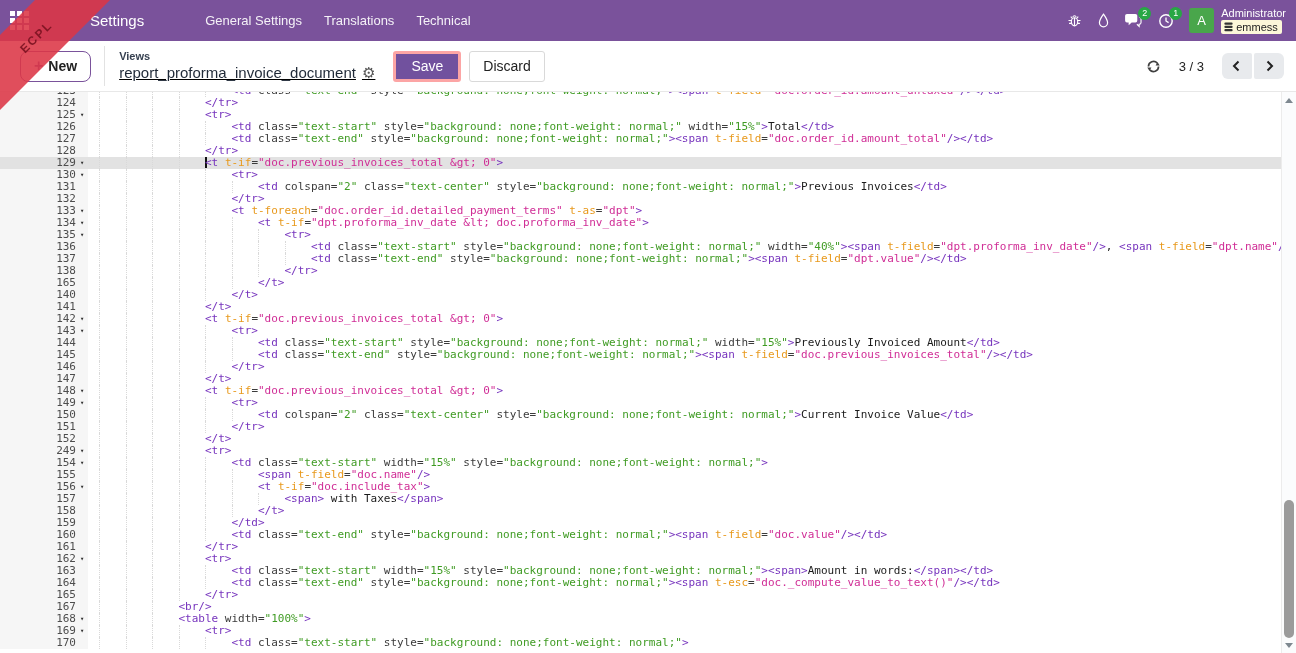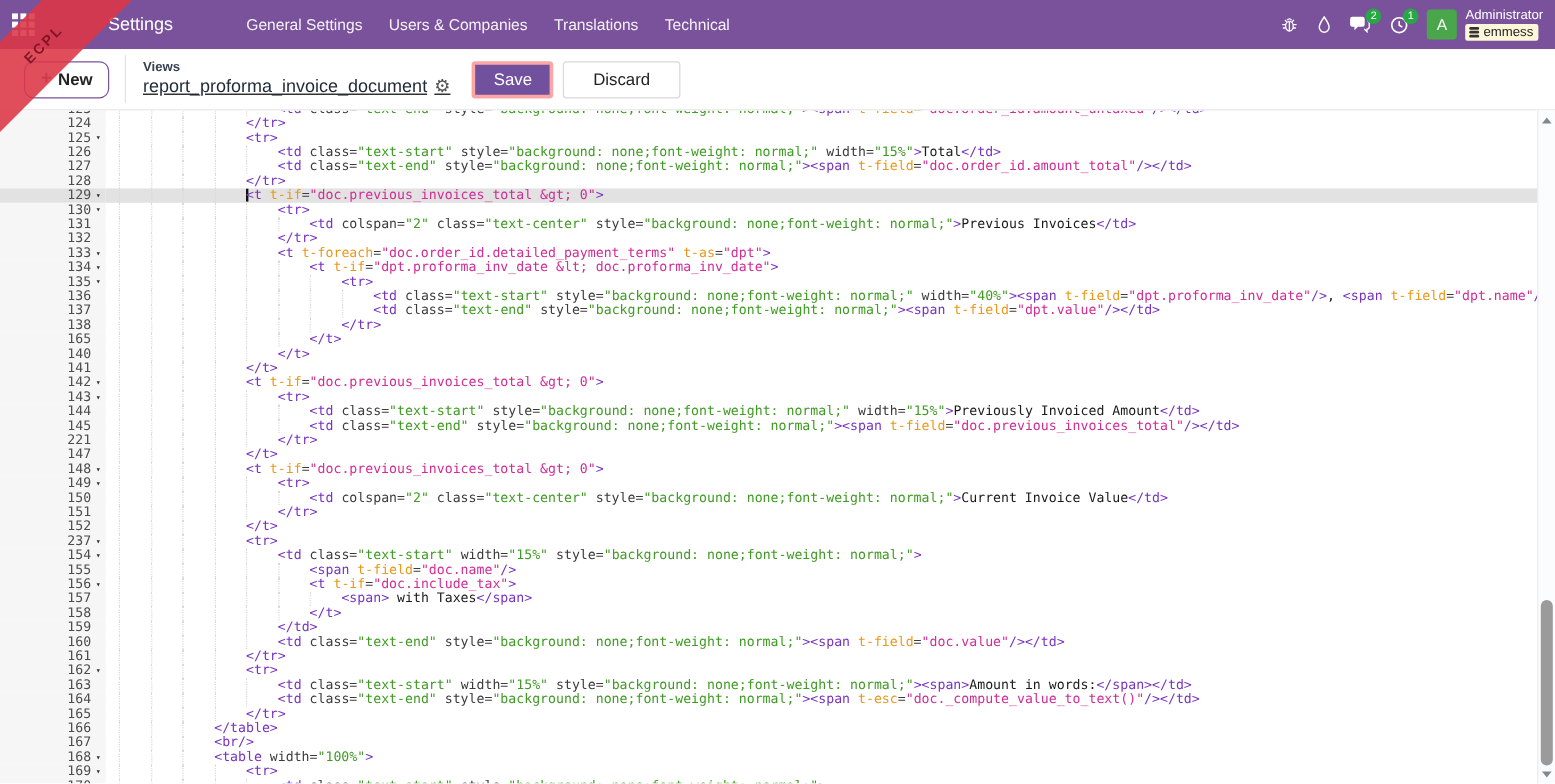--- a/index.html
+++ b/index.html
@@ -34,21 +34,21 @@
     gap:5px; cursor:pointer; font-family:"Liberation Sans", sans-serif; }
   .new-btn .plus { color:#7a529b; font-size:16px; font-weight:bold; }
   .bc-block { margin-left:13px; padding-left:14px; border-left:1px solid #e2e2e2; height:40px;
     display:flex; flex-direction:column; justify-content:center; }
   .bc-parent { font-size:11px; font-weight:bold; color:#374151; line-height:13px; cursor:pointer; }
   .bc-title-row { display:flex; align-items:center; gap:6px;text-decoration:underline; }
   .bc-title { font-size:15px; color:#1f2937; line-height:19px; }
   .gear { font-size:15px; color:#555; cursor:pointer; line-height:15px; }
   .save-btn { margin-left:18px; height:31px; padding:0 15px; background:#71519e; border:3px solid #fca5a5;
     color:#fff; font-size:14px; border-radius:3px; cursor:pointer; font-family:"Liberation Sans", sans-serif; }
-  .discard-btn { margin-left:8px; height:31px; padding:0 24px; background:#fff; border:1px solid #d9d9d9;
+  .discard-btn { margin-left:8px; height:31px; padding:0 13px; background:#fff; border:1px solid #d9d9d9;
     color:#222; font-size:14px; border-radius:3px; cursor:pointer; font-family:"Liberation Sans", sans-serif; }
   .cp-right { margin-left:auto; display:flex; align-items:center; gap:18px; padding-right:12px; }
   .pager-count { font-size:13px; color:#222; }
   .pager-btns { display:flex; gap:2px; }
   .pager-btn { width:30px; height:26px; background:#e8eaed; border:none; display:flex; align-items:center;
     justify-content:center; cursor:pointer; }
   .pager-btn.prev { border-radius:6px 2px 2px 6px; }
   .pager-btn.next { border-radius:2px 6px 6px 2px; }
   .refresh-btn { cursor:pointer; display:flex; align-items:center; }
 
@@ -107,21 +107,20 @@
           <rect x="14" y="7" width="5" height="5"></rect>
         <rect x="0" y="14" width="5" height="5"></rect>
           <rect x="7" y="14" width="5" height="5"></rect>
           <rect x="14" y="14" width="5" height="5"></rect>
       </g>
     </svg>
   </div>
   <div class="app-name">Settings</div>
   <div class="nav-menu">
       <span class="nav-item">General Settings</span>
-      <span class="nav-item">Users &amp; Companies</span>
       <span class="nav-item">Translations</span>
       <span class="nav-item">Technical</span>
     </div>
 
   <div class="nav-right">
     <div class="nav-ico">
       <svg width="15" height="15" viewBox="0 0 16 16">
         <g stroke="#fff" stroke-width="1.2" fill="none">
           <ellipse cx="8" cy="9.4" rx="3.4" ry="4.3"></ellipse>
           <path d="M8 5.1 L8 13.7 M4.6 8 H1.6 M4.8 11 H2.2 M11.4 8 H14.4 M11.2 11 H13.8 M5.6 5.6 L4 3.8 M10.4 5.6 L12 3.8"></path>
@@ -175,20 +174,45 @@
   <div class="bc-block">
     <span class="bc-parent">Views</span>
     <span class="bc-title-row">
       <span class="bc-title">report_proforma_invoice_document</span>
       <span class="gear">⚙</span>
     </span>
   </div>
   <button class="save-btn">Save</button>
   <button class="discard-btn">Discard</button>
 
+  <div class="cp-right">
+    <span class="refresh-btn">
+      <svg width="15" height="15" viewBox="0 0 16 16">
+        <g fill="none" stroke="#3f3f3f" stroke-width="1.8">
+          <path d="M13.4 8 a5.4 5.4 0 0 1 -9.4 3.6"></path>
+          <path d="M2.6 8 a5.4 5.4 0 0 1 9.4 -3.6"></path>
+        </g>
+        <path d="M1.4 9.1 h4.4 l-2.2 3.4 z" fill="#3f3f3f"></path>
+        <path d="M14.6 6.9 h-4.4 l2.2 -3.4 z" fill="#3f3f3f"></path>
+      </svg>
+    </span>
+    <span class="pager-count">3 / 3</span>
+    <span class="pager-btns">
+      <button class="pager-btn prev">
+        <svg width="14" height="14" viewBox="0 0 14 14">
+          <polyline points="8.5,2.5 4,7 8.5,11.5" fill="none" stroke="#222" stroke-width="2"></polyline>
+        </svg>
+      </button>
+      <button class="pager-btn next">
+        <svg width="14" height="14" viewBox="0 0 14 14">
+          <polyline points="5.5,2.5 10,7 5.5,11.5" fill="none" stroke="#222" stroke-width="2"></polyline>
+        </svg>
+      </button>
+    </span>
+  </div>
 </div>
 
 <div class="ribbon">
   <span>ECPL</span>
 </div>
 
 <div class="editor">
   <div class="lines">
       <div class="ln"><div class="gut"><span>123</span><span class="fold"></span></div><div class="codecell"><span class="ig">    </span><span class="ig">    </span><span class="ig">    </span><span class="ig">    </span><span class="ig">    </span><span class="tk-g">&lt;td </span><span class="tk-a">class=</span><span class="tk-s">"text-end"</span><span class="tk-a"> style=</span><span class="tk-s">"background: none;font-weight: normal;"</span><span class="tk-g">&gt;&lt;span </span><span class="tk-o">t-field</span><span class="tk-a">=</span><span class="tk-m">"doc.order_id.amount_untaxed"</span><span class="tk-g">/&gt;&lt;/td&gt;</span></div></div>
       <div class="ln"><div class="gut"><span>124</span><span class="fold"></span></div><div class="codecell"><span class="ig">    </span><span class="ig">    </span><span class="ig">    </span><span class="ig">    </span><span class="tk-g">&lt;/tr&gt;</span></div></div>
@@ -206,41 +230,40 @@
       <div class="ln"><div class="gut"><span>136</span><span class="fold"></span></div><div class="codecell"><span class="ig">    </span><span class="ig">    </span><span class="ig">    </span><span class="ig">    </span><span class="ig">    </span><span class="ig">    </span><span class="ig">    </span><span class="ig">    </span><span class="tk-g">&lt;td </span><span class="tk-a">class=</span><span class="tk-s">"text-start"</span><span class="tk-a"> style=</span><span class="tk-s">"background: none;font-weight: normal;"</span><span class="tk-a"> width=</span><span class="tk-s">"40%"</span><span class="tk-g">&gt;&lt;span </span><span class="tk-o">t-field</span><span class="tk-a">=</span><span class="tk-m">"dpt.proforma_inv_date"</span><span class="tk-g">/&gt;</span><span class="tk-x">, </span><span class="tk-g">&lt;span </span><span class="tk-o">t-field</span><span class="tk-a">=</span><span class="tk-m">"dpt.name"</span><span class="tk-g">/&gt;</span><span class="tk-x">, </span></div></div>
       <div class="ln"><div class="gut"><span>137</span><span class="fold"></span></div><div class="codecell"><span class="ig">    </span><span class="ig">    </span><span class="ig">    </span><span class="ig">    </span><span class="ig">    </span><span class="ig">    </span><span class="ig">    </span><span class="ig">    </span><span class="tk-g">&lt;td </span><span class="tk-a">class=</span><span class="tk-s">"text-end"</span><span class="tk-a"> style=</span><span class="tk-s">"background: none;font-weight: normal;"</span><span class="tk-g">&gt;&lt;span </span><span class="tk-o">t-field</span><span class="tk-a">=</span><span class="tk-m">"dpt.value"</span><span class="tk-g">/&gt;&lt;/td&gt;</span></div></div>
       <div class="ln"><div class="gut"><span>138</span><span class="fold"></span></div><div class="codecell"><span class="ig">    </span><span class="ig">    </span><span class="ig">    </span><span class="ig">    </span><span class="ig">    </span><span class="ig">    </span><span class="ig">    </span><span class="tk-g">&lt;/tr&gt;</span></div></div>
       <div class="ln"><div class="gut"><span>165</span><span class="fold"></span></div><div class="codecell"><span class="ig">    </span><span class="ig">    </span><span class="ig">    </span><span class="ig">    </span><span class="ig">    </span><span class="ig">    </span><span class="tk-g">&lt;/t&gt;</span></div></div>
       <div class="ln"><div class="gut"><span>140</span><span class="fold"></span></div><div class="codecell"><span class="ig">    </span><span class="ig">    </span><span class="ig">    </span><span class="ig">    </span><span class="ig">    </span><span class="tk-g">&lt;/t&gt;</span></div></div>
       <div class="ln"><div class="gut"><span>141</span><span class="fold"></span></div><div class="codecell"><span class="ig">    </span><span class="ig">    </span><span class="ig">    </span><span class="ig">    </span><span class="tk-g">&lt;/t&gt;</span></div></div>
       <div class="ln"><div class="gut"><span>142</span><span class="fold">▾</span></div><div class="codecell"><span class="ig">    </span><span class="ig">    </span><span class="ig">    </span><span class="ig">    </span><span class="tk-g">&lt;t </span><span class="tk-o">t-if</span><span class="tk-a">=</span><span class="tk-m">"doc.previous_invoices_total &amp;gt; 0"</span><span class="tk-g">&gt;</span></div></div>
       <div class="ln"><div class="gut"><span>143</span><span class="fold">▾</span></div><div class="codecell"><span class="ig">    </span><span class="ig">    </span><span class="ig">    </span><span class="ig">    </span><span class="ig">    </span><span class="tk-g">&lt;tr&gt;</span></div></div>
       <div class="ln"><div class="gut"><span>144</span><span class="fold"></span></div><div class="codecell"><span class="ig">    </span><span class="ig">    </span><span class="ig">    </span><span class="ig">    </span><span class="ig">    </span><span class="ig">    </span><span class="tk-g">&lt;td </span><span class="tk-a">class=</span><span class="tk-s">"text-start"</span><span class="tk-a"> style=</span><span class="tk-s">"background: none;font-weight: normal;"</span><span class="tk-a"> width=</span><span class="tk-s">"15%"</span><span class="tk-g">&gt;</span><span class="tk-x">Previously Invoiced Amount</span><span class="tk-g">&lt;/td&gt;</span></div></div>
       <div class="ln"><div class="gut"><span>145</span><span class="fold"></span></div><div class="codecell"><span class="ig">    </span><span class="ig">    </span><span class="ig">    </span><span class="ig">    </span><span class="ig">    </span><span class="ig">    </span><span class="tk-g">&lt;td </span><span class="tk-a">class=</span><span class="tk-s">"text-end"</span><span class="tk-a"> style=</span><span class="tk-s">"background: none;font-weight: normal;"</span><span class="tk-g">&gt;&lt;span </span><span class="tk-o">t-field</span><span class="tk-a">=</span><span class="tk-m">"doc.previous_invoices_total"</span><span class="tk-g">/&gt;&lt;/td&gt;</span></div></div>
-      <div class="ln"><div class="gut"><span>221</span><span class="fold"></span></div><div class="codecell"><span class="ig">    </span><span class="ig">    </span><span class="ig">    </span><span class="ig">    </span><span class="ig">    </span><span class="tk-g">&lt;/tr&gt;</span></div></div>
+      <div class="ln"><div class="gut"><span>146</span><span class="fold"></span></div><div class="codecell"><span class="ig">    </span><span class="ig">    </span><span class="ig">    </span><span class="ig">    </span><span class="ig">    </span><span class="tk-g">&lt;/tr&gt;</span></div></div>
       <div class="ln"><div class="gut"><span>147</span><span class="fold"></span></div><div class="codecell"><span class="ig">    </span><span class="ig">    </span><span class="ig">    </span><span class="ig">    </span><span class="tk-g">&lt;/t&gt;</span></div></div>
       <div class="ln"><div class="gut"><span>148</span><span class="fold">▾</span></div><div class="codecell"><span class="ig">    </span><span class="ig">    </span><span class="ig">    </span><span class="ig">    </span><span class="tk-g">&lt;t </span><span class="tk-o">t-if</span><span class="tk-a">=</span><span class="tk-m">"doc.previous_invoices_total &amp;gt; 0"</span><span class="tk-g">&gt;</span></div></div>
       <div class="ln"><div class="gut"><span>149</span><span class="fold">▾</span></div><div class="codecell"><span class="ig">    </span><span class="ig">    </span><span class="ig">    </span><span class="ig">    </span><span class="ig">    </span><span class="tk-g">&lt;tr&gt;</span></div></div>
       <div class="ln"><div class="gut"><span>150</span><span class="fold"></span></div><div class="codecell"><span class="ig">    </span><span class="ig">    </span><span class="ig">    </span><span class="ig">    </span><span class="ig">    </span><span class="ig">    </span><span class="tk-g">&lt;td </span><span class="tk-a">colspan=</span><span class="tk-s">"2"</span><span class="tk-a"> class=</span><span class="tk-s">"text-center"</span><span class="tk-a"> style=</span><span class="tk-s">"background: none;font-weight: normal;"</span><span class="tk-g">&gt;</span><span class="tk-x">Current Invoice Value</span><span class="tk-g">&lt;/td&gt;</span></div></div>
       <div class="ln"><div class="gut"><span>151</span><span class="fold"></span></div><div class="codecell"><span class="ig">    </span><span class="ig">    </span><span class="ig">    </span><span class="ig">    </span><span class="ig">    </span><span class="tk-g">&lt;/tr&gt;</span></div></div>
       <div class="ln"><div class="gut"><span>152</span><span class="fold"></span></div><div class="codecell"><span class="ig">    </span><span class="ig">    </span><span class="ig">    </span><span class="ig">    </span><span class="tk-g">&lt;/t&gt;</span></div></div>
-      <div class="ln"><div class="gut"><span>237</span><span class="fold">▾</span></div><div class="codecell"><span class="ig">    </span><span class="ig">    </span><span class="ig">    </span><span class="ig">    </span><span class="tk-g">&lt;tr&gt;</span></div></div>
+      <div class="ln"><div class="gut"><span>249</span><span class="fold">▾</span></div><div class="codecell"><span class="ig">    </span><span class="ig">    </span><span class="ig">    </span><span class="ig">    </span><span class="tk-g">&lt;tr&gt;</span></div></div>
       <div class="ln"><div class="gut"><span>154</span><span class="fold">▾</span></div><div class="codecell"><span class="ig">    </span><span class="ig">    </span><span class="ig">    </span><span class="ig">    </span><span class="ig">    </span><span class="tk-g">&lt;td </span><span class="tk-a">class=</span><span class="tk-s">"text-start"</span><span class="tk-a"> width=</span><span class="tk-s">"15%"</span><span class="tk-a"> style=</span><span class="tk-s">"background: none;font-weight: normal;"</span><span class="tk-g">&gt;</span></div></div>
       <div class="ln"><div class="gut"><span>155</span><span class="fold"></span></div><div class="codecell"><span class="ig">    </span><span class="ig">    </span><span class="ig">    </span><span class="ig">    </span><span class="ig">    </span><span class="ig">    </span><span class="tk-g">&lt;span </span><span class="tk-o">t-field</span><span class="tk-a">=</span><span class="tk-m">"doc.name"</span><span class="tk-g">/&gt;</span></div></div>
       <div class="ln"><div class="gut"><span>156</span><span class="fold">▾</span></div><div class="codecell"><span class="ig">    </span><span class="ig">    </span><span class="ig">    </span><span class="ig">    </span><span class="ig">    </span><span class="ig">    </span><span class="tk-g">&lt;t </span><span class="tk-o">t-if</span><span class="tk-a">=</span><span class="tk-m">"doc.include_tax"</span><span class="tk-g">&gt;</span></div></div>
       <div class="ln"><div class="gut"><span>157</span><span class="fold"></span></div><div class="codecell"><span class="ig">    </span><span class="ig">    </span><span class="ig">    </span><span class="ig">    </span><span class="ig">    </span><span class="ig">    </span><span class="ig">    </span><span class="tk-g">&lt;span&gt;</span><span class="tk-x"> with Taxes</span><span class="tk-g">&lt;/span&gt;</span></div></div>
       <div class="ln"><div class="gut"><span>158</span><span class="fold"></span></div><div class="codecell"><span class="ig">    </span><span class="ig">    </span><span class="ig">    </span><span class="ig">    </span><span class="ig">    </span><span class="ig">    </span><span class="tk-g">&lt;/t&gt;</span></div></div>
       <div class="ln"><div class="gut"><span>159</span><span class="fold"></span></div><div class="codecell"><span class="ig">    </span><span class="ig">    </span><span class="ig">    </span><span class="ig">    </span><span class="ig">    </span><span class="tk-g">&lt;/td&gt;</span></div></div>
       <div class="ln"><div class="gut"><span>160</span><span class="fold"></span></div><div class="codecell"><span class="ig">    </span><span class="ig">    </span><span class="ig">    </span><span class="ig">    </span><span class="ig">    </span><span class="tk-g">&lt;td </span><span class="tk-a">class=</span><span class="tk-s">"text-end"</span><span class="tk-a"> style=</span><span class="tk-s">"background: none;font-weight: normal;"</span><span class="tk-g">&gt;&lt;span </span><span class="tk-o">t-field</span><span class="tk-a">=</span><span class="tk-m">"doc.value"</span><span class="tk-g">/&gt;&lt;/td&gt;</span></div></div>
       <div class="ln"><div class="gut"><span>161</span><span class="fold"></span></div><div class="codecell"><span class="ig">    </span><span class="ig">    </span><span class="ig">    </span><span class="ig">    </span><span class="tk-g">&lt;/tr&gt;</span></div></div>
       <div class="ln"><div class="gut"><span>162</span><span class="fold">▾</span></div><div class="codecell"><span class="ig">    </span><span class="ig">    </span><span class="ig">    </span><span class="ig">    </span><span class="tk-g">&lt;tr&gt;</span></div></div>
       <div class="ln"><div class="gut"><span>163</span><span class="fold"></span></div><div class="codecell"><span class="ig">    </span><span class="ig">    </span><span class="ig">    </span><span class="ig">    </span><span class="ig">    </span><span class="tk-g">&lt;td </span><span class="tk-a">class=</span><span class="tk-s">"text-start"</span><span class="tk-a"> width=</span><span class="tk-s">"15%"</span><span class="tk-a"> style=</span><span class="tk-s">"background: none;font-weight: normal;"</span><span class="tk-g">&gt;&lt;span&gt;</span><span class="tk-x">Amount in words:</span><span class="tk-g">&lt;/span&gt;&lt;/td&gt;</span></div></div>
       <div class="ln"><div class="gut"><span>164</span><span class="fold"></span></div><div class="codecell"><span class="ig">    </span><span class="ig">    </span><span class="ig">    </span><span class="ig">    </span><span class="ig">    </span><span class="tk-g">&lt;td </span><span class="tk-a">class=</span><span class="tk-s">"text-end"</span><span class="tk-a"> style=</span><span class="tk-s">"background: none;font-weight: normal;"</span><span class="tk-g">&gt;&lt;span </span><span class="tk-o">t-esc</span><span class="tk-a">=</span><span class="tk-m">"doc._compute_value_to_text()"</span><span class="tk-g">/&gt;&lt;/td&gt;</span></div></div>
       <div class="ln"><div class="gut"><span>165</span><span class="fold"></span></div><div class="codecell"><span class="ig">    </span><span class="ig">    </span><span class="ig">    </span><span class="ig">    </span><span class="tk-g">&lt;/tr&gt;</span></div></div>
-      <div class="ln"><div class="gut"><span>166</span><span class="fold"></span></div><div class="codecell"><span class="ig">    </span><span class="ig">    </span><span class="ig">    </span><span class="tk-g">&lt;/table&gt;</span></div></div>
       <div class="ln"><div class="gut"><span>167</span><span class="fold"></span></div><div class="codecell"><span class="ig">    </span><span class="ig">    </span><span class="ig">    </span><span class="tk-g">&lt;br/&gt;</span></div></div>
       <div class="ln"><div class="gut"><span>168</span><span class="fold">▾</span></div><div class="codecell"><span class="ig">    </span><span class="ig">    </span><span class="ig">    </span><span class="tk-g">&lt;table </span><span class="tk-a">width=</span><span class="tk-s">"100%"</span><span class="tk-g">&gt;</span></div></div>
       <div class="ln"><div class="gut"><span>169</span><span class="fold">▾</span></div><div class="codecell"><span class="ig">    </span><span class="ig">    </span><span class="ig">    </span><span class="ig">    </span><span class="tk-g">&lt;tr&gt;</span></div></div>
       <div class="ln"><div class="gut"><span>170</span><span class="fold"></span></div><div class="codecell"><span class="ig">    </span><span class="ig">    </span><span class="ig">    </span><span class="ig">    </span><span class="ig">    </span><span class="tk-g">&lt;td </span><span class="tk-a">class=</span><span class="tk-s">"text-start"</span><span class="tk-a"> style=</span><span class="tk-s">"background: none;font-weight: normal;"</span><span class="tk-g">&gt;</span></div></div>
     </div>
 </div>
 
 <div class="vscroll">
   <div class="sb-arrow up">
       <div class="tri-up"></div>

